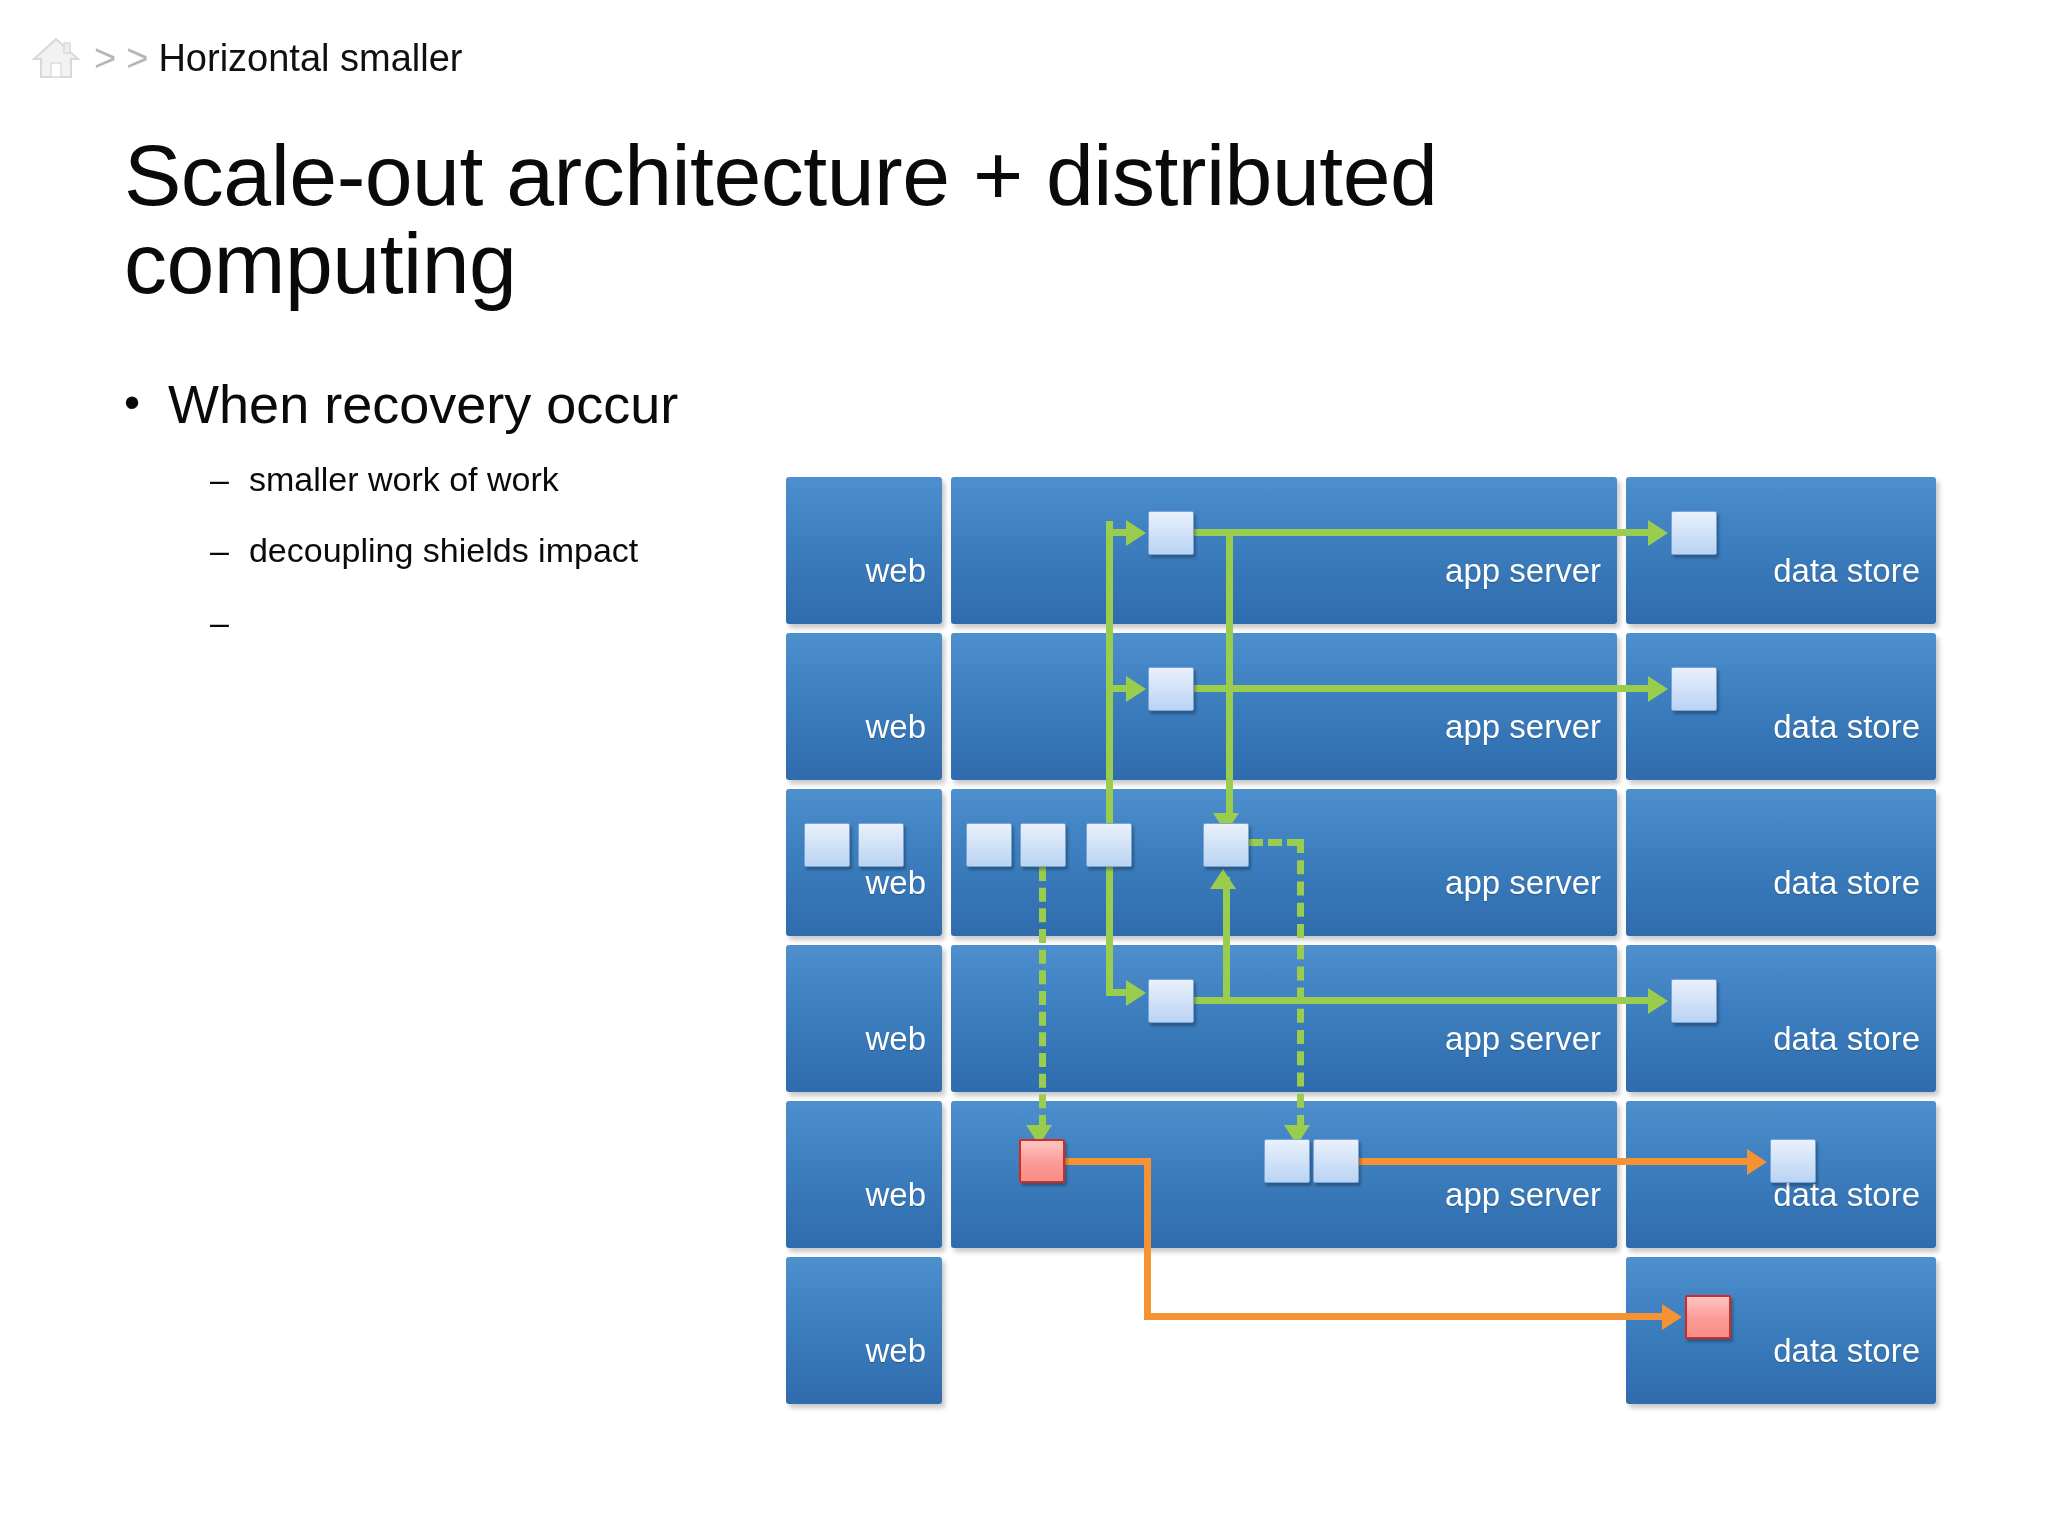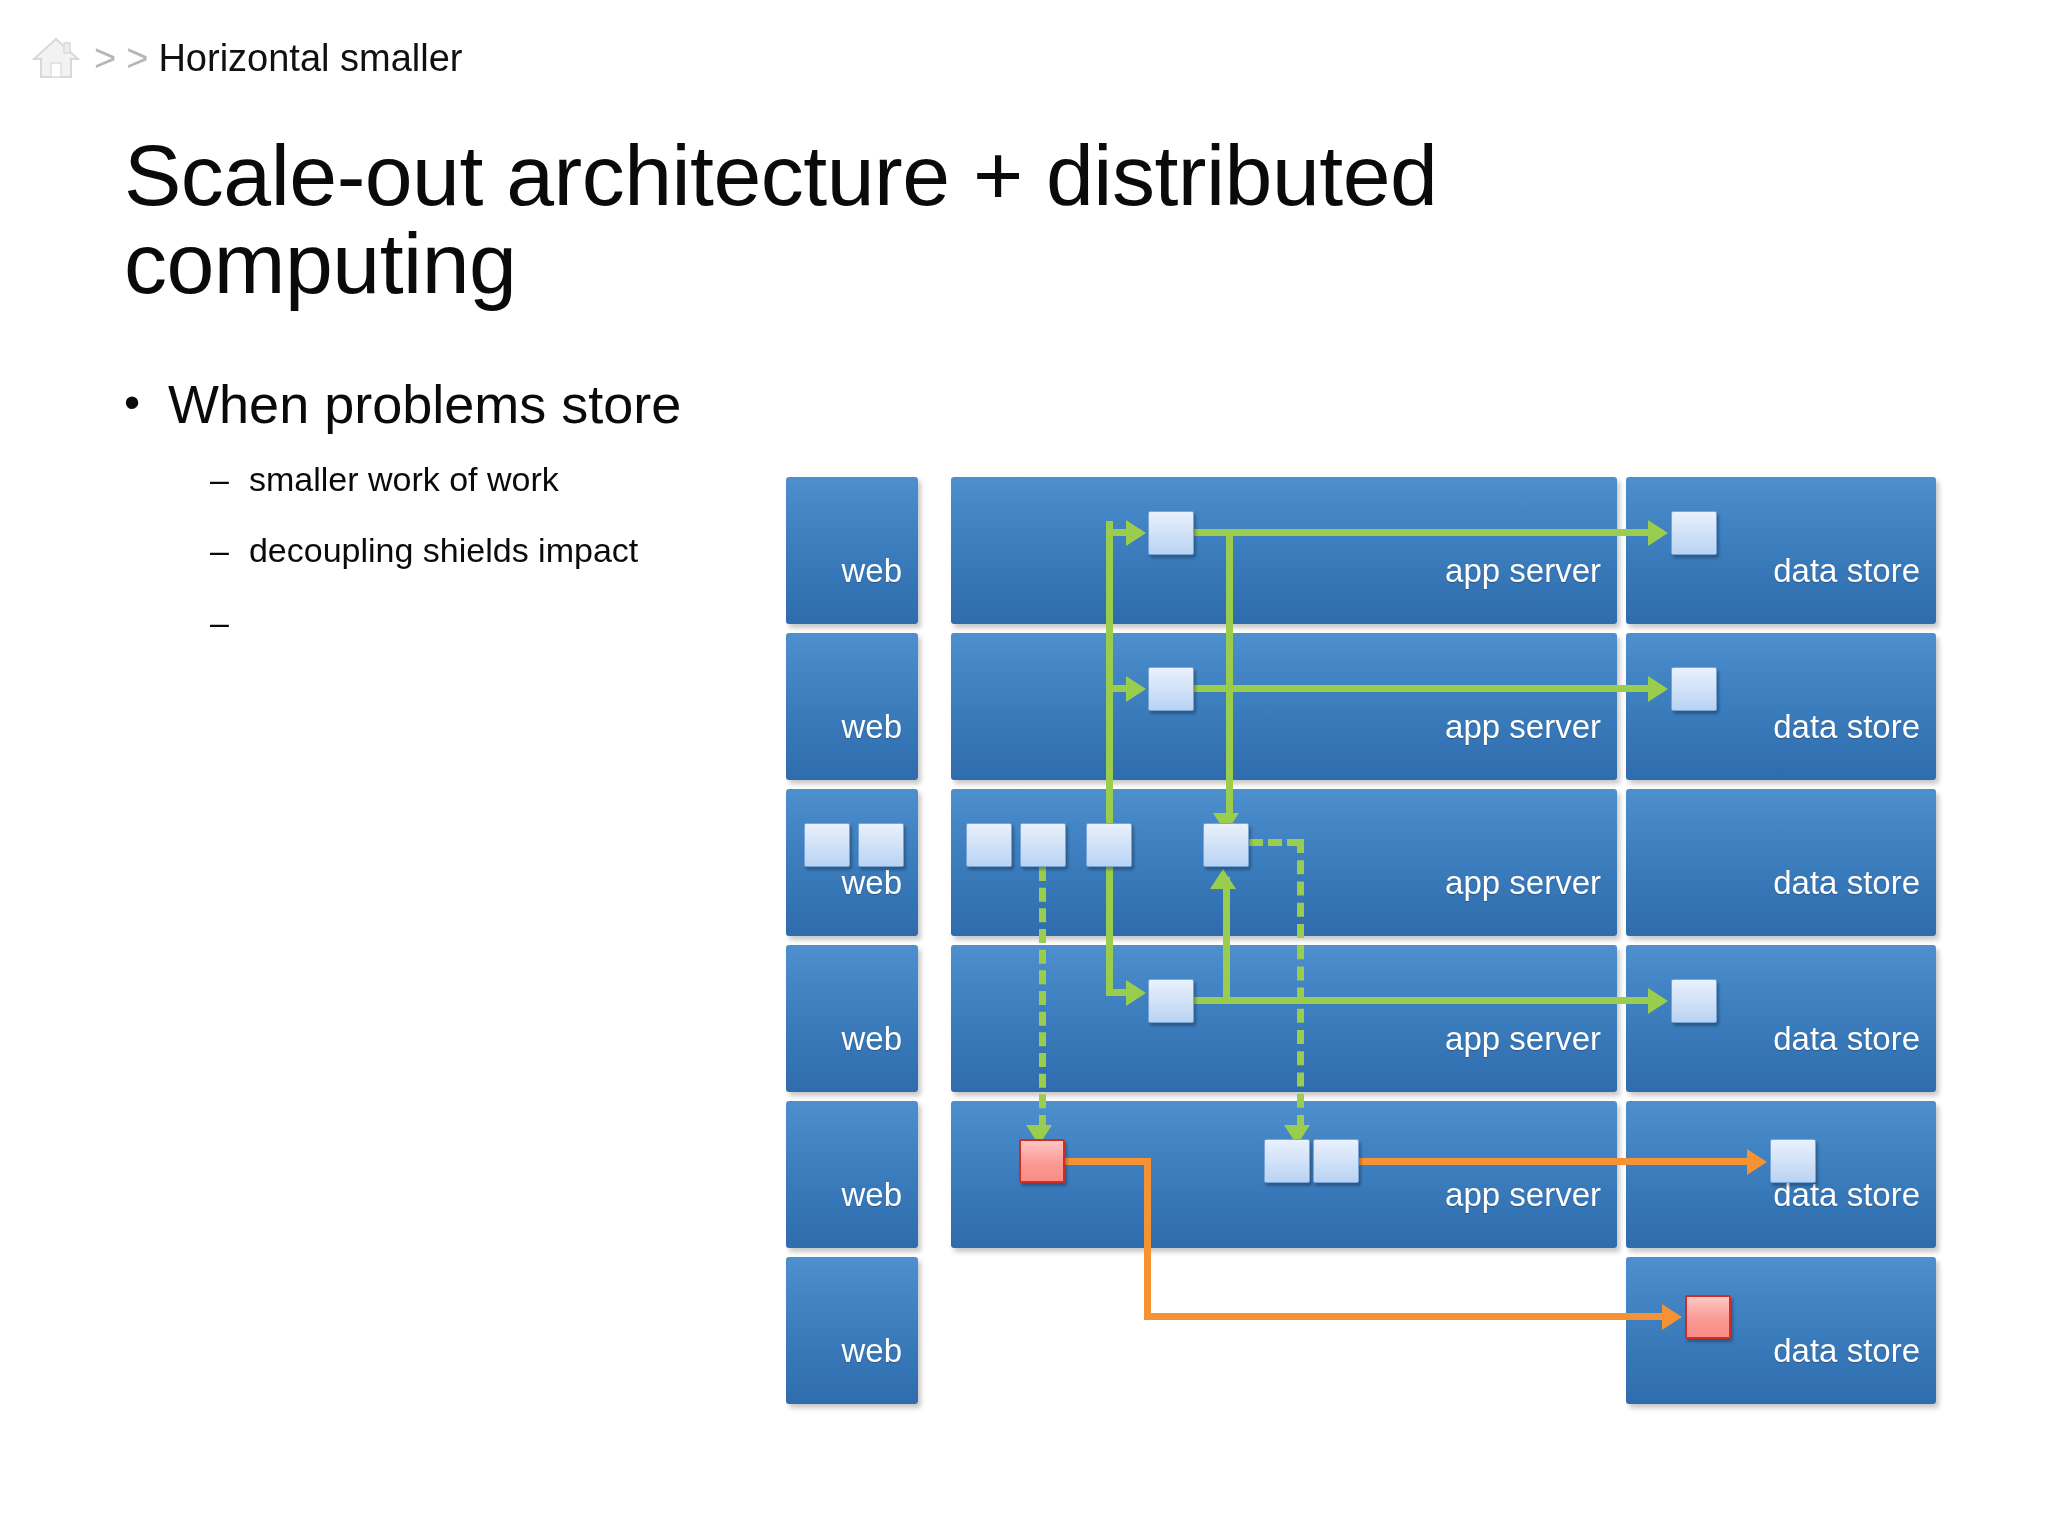--- a/index.html
+++ b/index.html
@@ -45,21 +45,21 @@
     border-radius: 3px;
     background: linear-gradient(180deg, #4e8fce 0%, #3c7ebe 45%, #2f6cad 100%);
     box-shadow: 3px 4px 5px rgba(0,0,0,0.22);
     color: #ffffff;
   }
   .cell .cell-label {
     position: absolute; right: 16px; bottom: 34px;
     font-size: 33px; color: #ffffff; white-space: nowrap;
     text-shadow: 0 1px 1px rgba(0,0,0,.25);
   }
-  .cell.web   { left: 0px;   width: 132px; text-align: center; }
+  .cell.web   { left: 0px;   width: 156px; text-align: center; }
   .cell.app   { left: 165px; width: 666px; padding-left: 24px; }
   .cell.store { left: 840px; width: 310px; }
 
   
   .task {
     position: absolute;
     width: 46px; height: 44px;
     border-radius: 2px;
     background: linear-gradient(180deg, #e9f1fc 0%, #cfe0f7 55%, #b9d3f3 100%);
     border: 1px solid #7aa5d6;
@@ -107,21 +107,21 @@
     <span class="crumb-sep">&gt;</span>
     <span class="crumb-sep">&gt;</span>
     <span class="crumb-active">Horizontal smaller</span>
   </div>
 
   <h1 class="title">Scale-out architecture + distributed computing</h1>
 
   <div class="bullets">
     <div class="b1">
       <span class="dot">•</span>
-      <span>When problems store</span>
+      <span>When recovery occur</span>
     </div>
     <div class="b2wrap">
       <div class="b2">
         <span class="dash">–</span>
         <span>smaller work of work</span>
       </div>
       <div class="b2">
         <span class="dash">–</span>
         <span>decoupling shields impact</span>
       </div>

